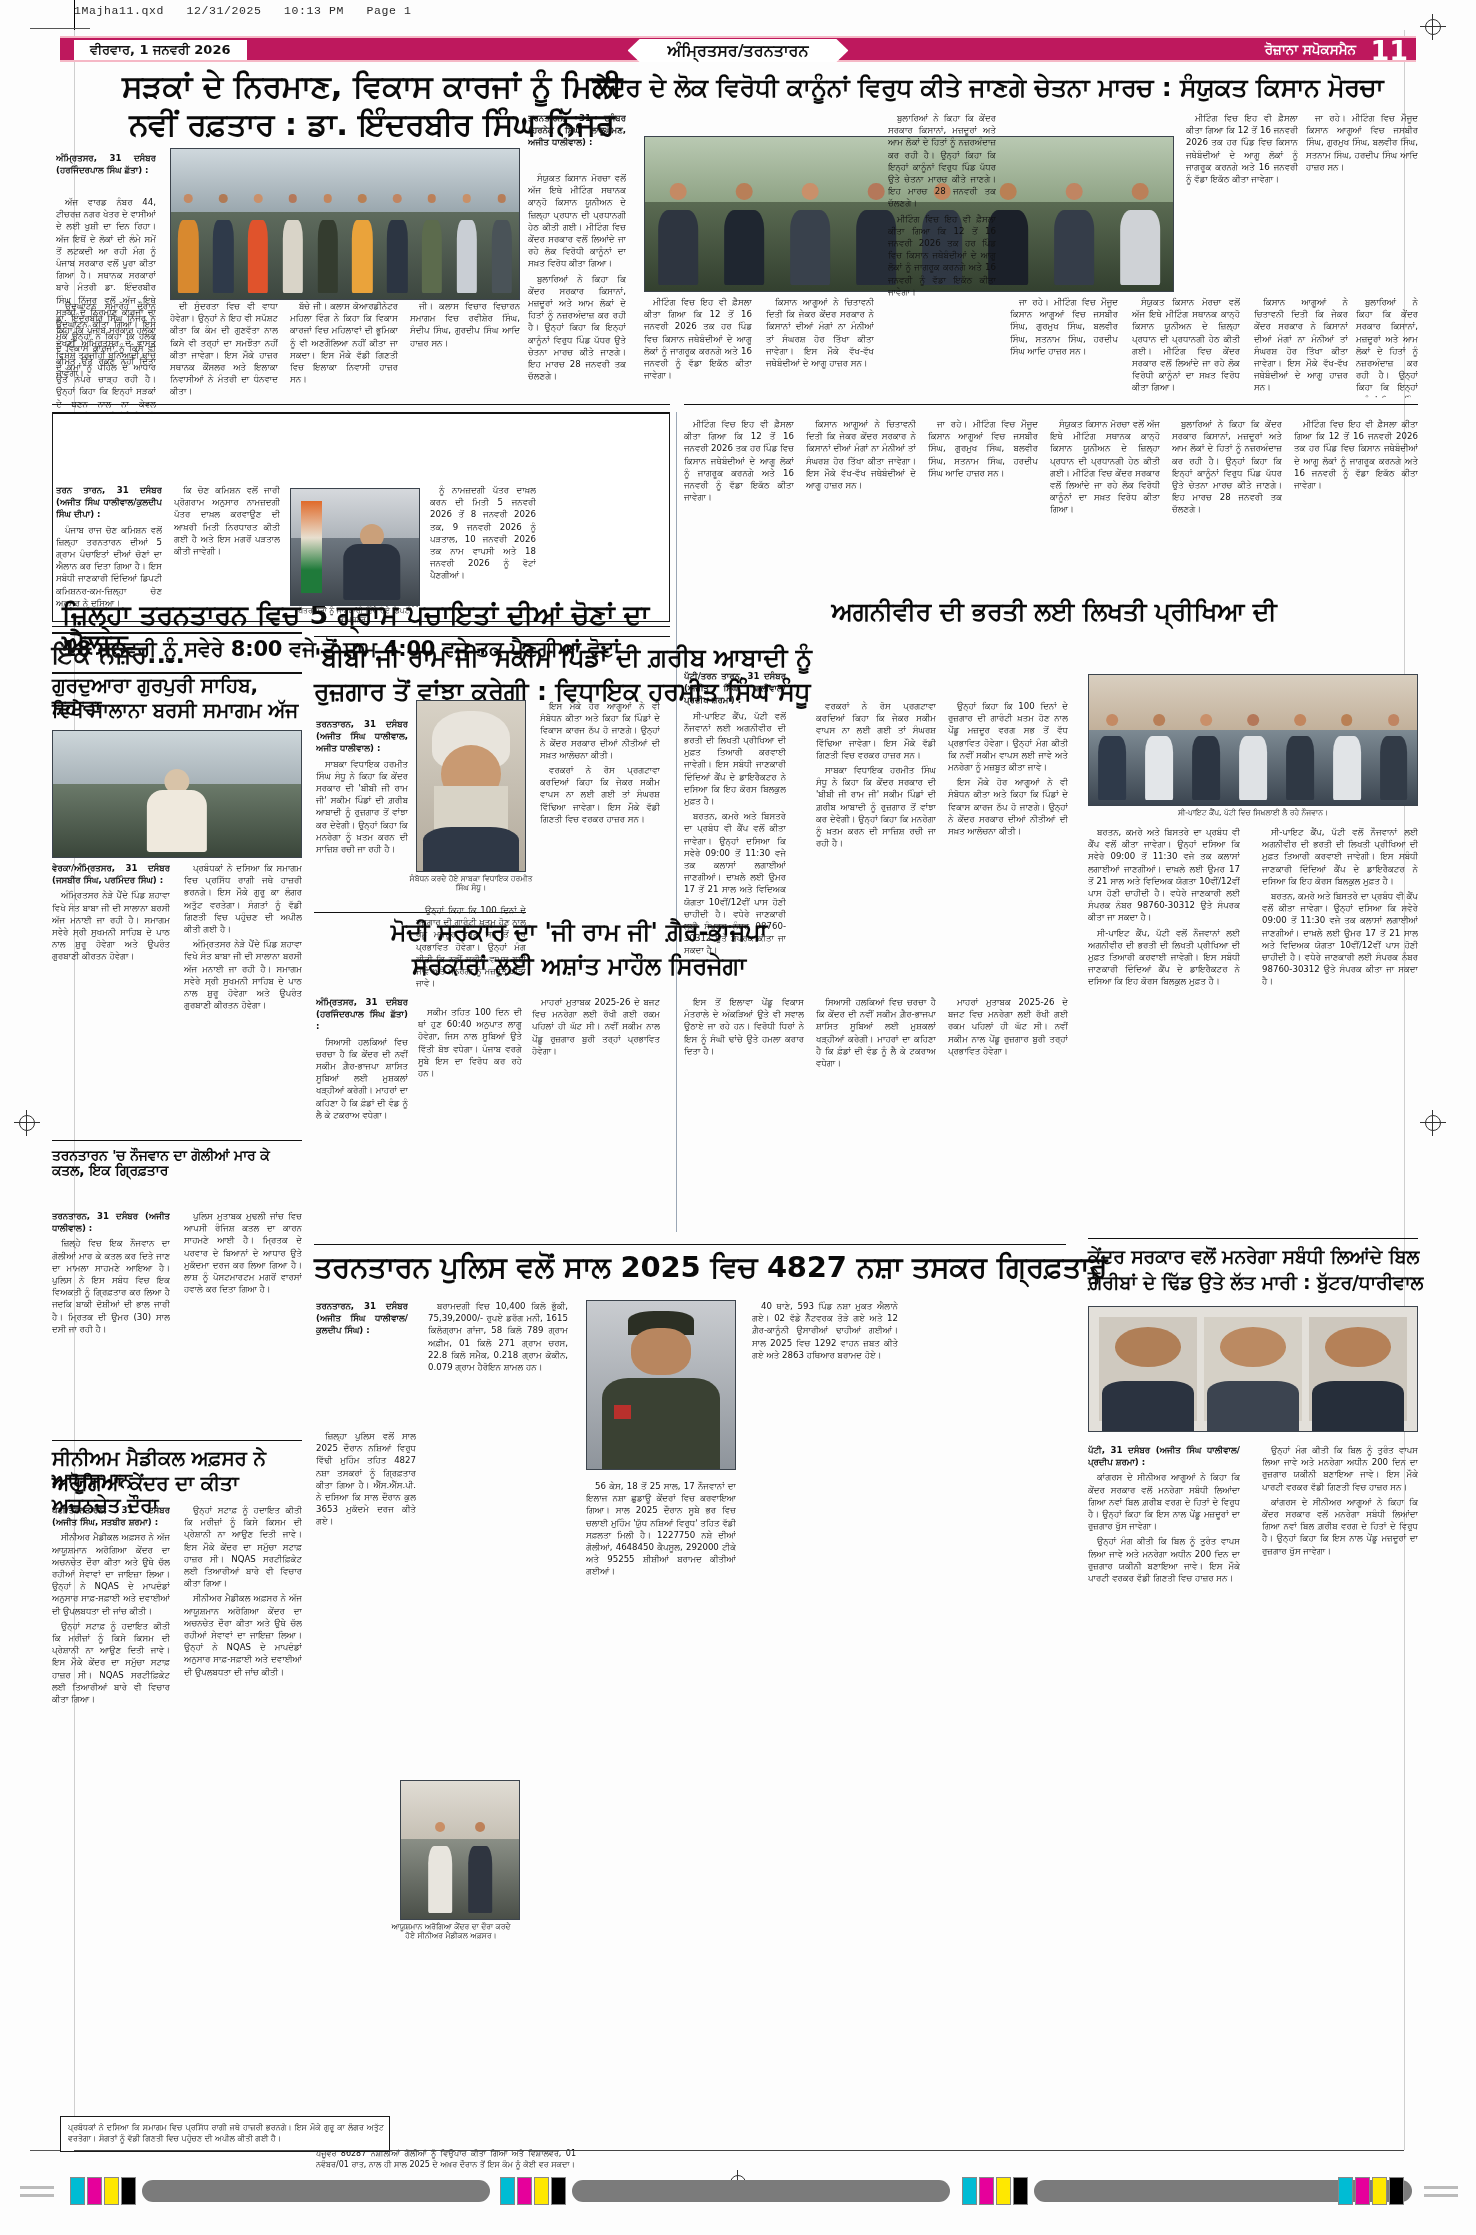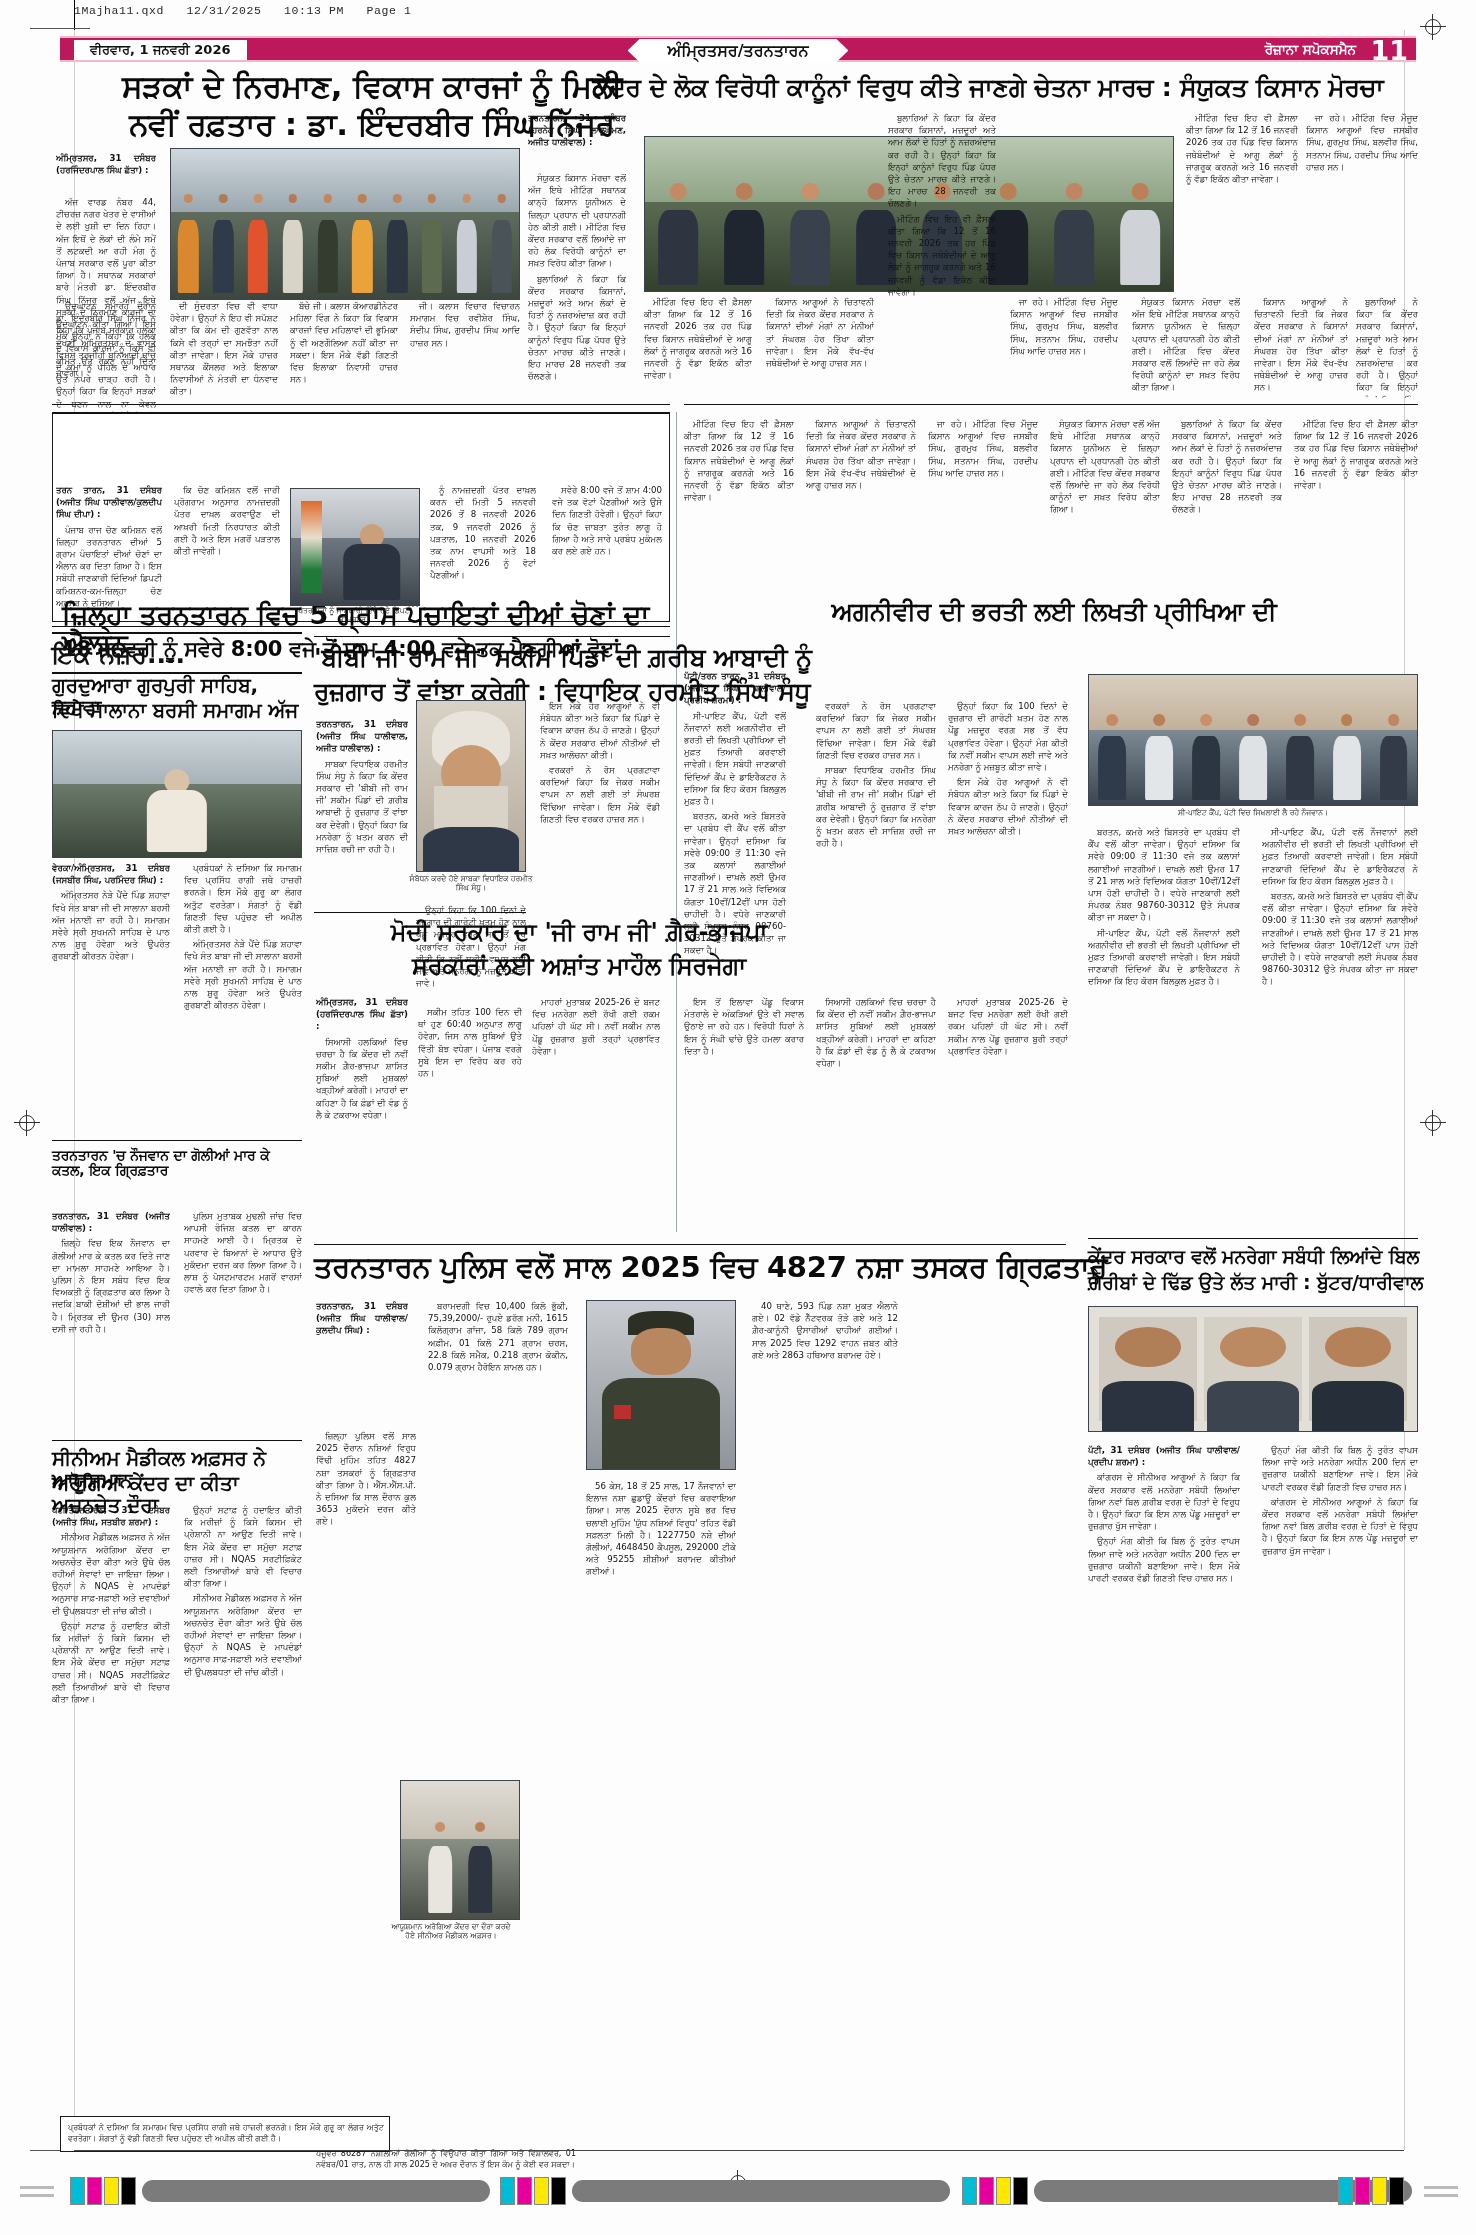--- a/index.html
+++ b/index.html
@@ -377,23 +377,20 @@
       <div class="fig">
           <div class="head" style="background:#caa07a"></div>
           <div class="body" style="background:#2b3340"></div>
         </div>
     </div>
   </div>
   <div class="cap" style="left:284px; top:606px; width:142px;">ਪੱਤਰਕਾਰਾਂ ਨੂੰ ਜਾਣਕਾਰੀ ਦਿੰਦੇ ਹੋਏ ਡਿਪਟੀ ਕਮਿਸ਼ਨਰ।</div>
 
   <div class="col" style="left:430px; top:484px; width:106px; height:130px;">
     <p>ਨੂੰ ਨਾਮਜ਼ਦਗੀ ਪੱਤਰ ਦਾਖ਼ਲ ਕਰਨ ਦੀ ਮਿਤੀ 5 ਜਨਵਰੀ 2026 ਤੋਂ 8 ਜਨਵਰੀ 2026 ਤਕ, 9 ਜਨਵਰੀ 2026 ਨੂੰ ਪੜਤਾਲ, 10 ਜਨਵਰੀ 2026 ਤਕ ਨਾਮ ਵਾਪਸੀ ਅਤੇ 18 ਜਨਵਰੀ 2026 ਨੂੰ ਵੋਟਾਂ ਪੈਣਗੀਆਂ।</p>
-  </div>
-  <div class="col" style="left:552px; top:484px; width:110px; height:130px;">
-    <p>ਸਵੇਰੇ 8:00 ਵਜੇ ਤੋਂ ਸ਼ਾਮ 4:00 ਵਜੇ ਤਕ ਵੋਟਾਂ ਪੈਣਗੀਆਂ ਅਤੇ ਉਸੇ ਦਿਨ ਗਿਣਤੀ ਹੋਵੇਗੀ। ਉਨ੍ਹਾਂ ਕਿਹਾ ਕਿ ਚੋਣ ਜ਼ਾਬਤਾ ਤੁਰੰਤ ਲਾਗੂ ਹੋ ਗਿਆ ਹੈ ਅਤੇ ਸਾਰੇ ਪ੍ਰਬੰਧ ਮੁਕੰਮਲ ਕਰ ਲਏ ਗਏ ਹਨ।</p>
   </div>
 
   <div class="hl" style="left:684px; top:598px; width:740px; font-size:25px; text-align:center;">ਅਗਨੀਵੀਰ ਦੀ ਭਰਤੀ ਲਈ ਲਿਖਤੀ ਪ੍ਰੀਖਿਆ ਦੀ</div>
 
   <div class="col" style="left:684px; top:418px; width:110px; height:190px;">
     <p>ਮੀਟਿੰਗ ਵਿਚ ਇਹ ਵੀ ਫ਼ੈਸਲਾ ਕੀਤਾ ਗਿਆ ਕਿ 12 ਤੋਂ 16 ਜਨਵਰੀ 2026 ਤਕ ਹਰ ਪਿੰਡ ਵਿਚ ਕਿਸਾਨ ਜਥੇਬੰਦੀਆਂ ਦੇ ਆਗੂ ਲੋਕਾਂ ਨੂੰ ਜਾਗਰੂਕ ਕਰਨਗੇ ਅਤੇ 16 ਜਨਵਰੀ ਨੂੰ ਵੱਡਾ ਇਕੱਠ ਕੀਤਾ ਜਾਵੇਗਾ।</p>
   </div>
   <div class="col" style="left:806px; top:418px; width:110px; height:190px;">
     <p>ਕਿਸਾਨ ਆਗੂਆਂ ਨੇ ਚਿਤਾਵਨੀ ਦਿਤੀ ਕਿ ਜੇਕਰ ਕੇਂਦਰ ਸਰਕਾਰ ਨੇ ਕਿਸਾਨਾਂ ਦੀਆਂ ਮੰਗਾਂ ਨਾ ਮੰਨੀਆਂ ਤਾਂ ਸੰਘਰਸ਼ ਹੋਰ ਤਿੱਖਾ ਕੀਤਾ ਜਾਵੇਗਾ। ਇਸ ਮੌਕੇ ਵੱਖ-ਵੱਖ ਜਥੇਬੰਦੀਆਂ ਦੇ ਆਗੂ ਹਾਜ਼ਰ ਸਨ।</p>
   </div>

